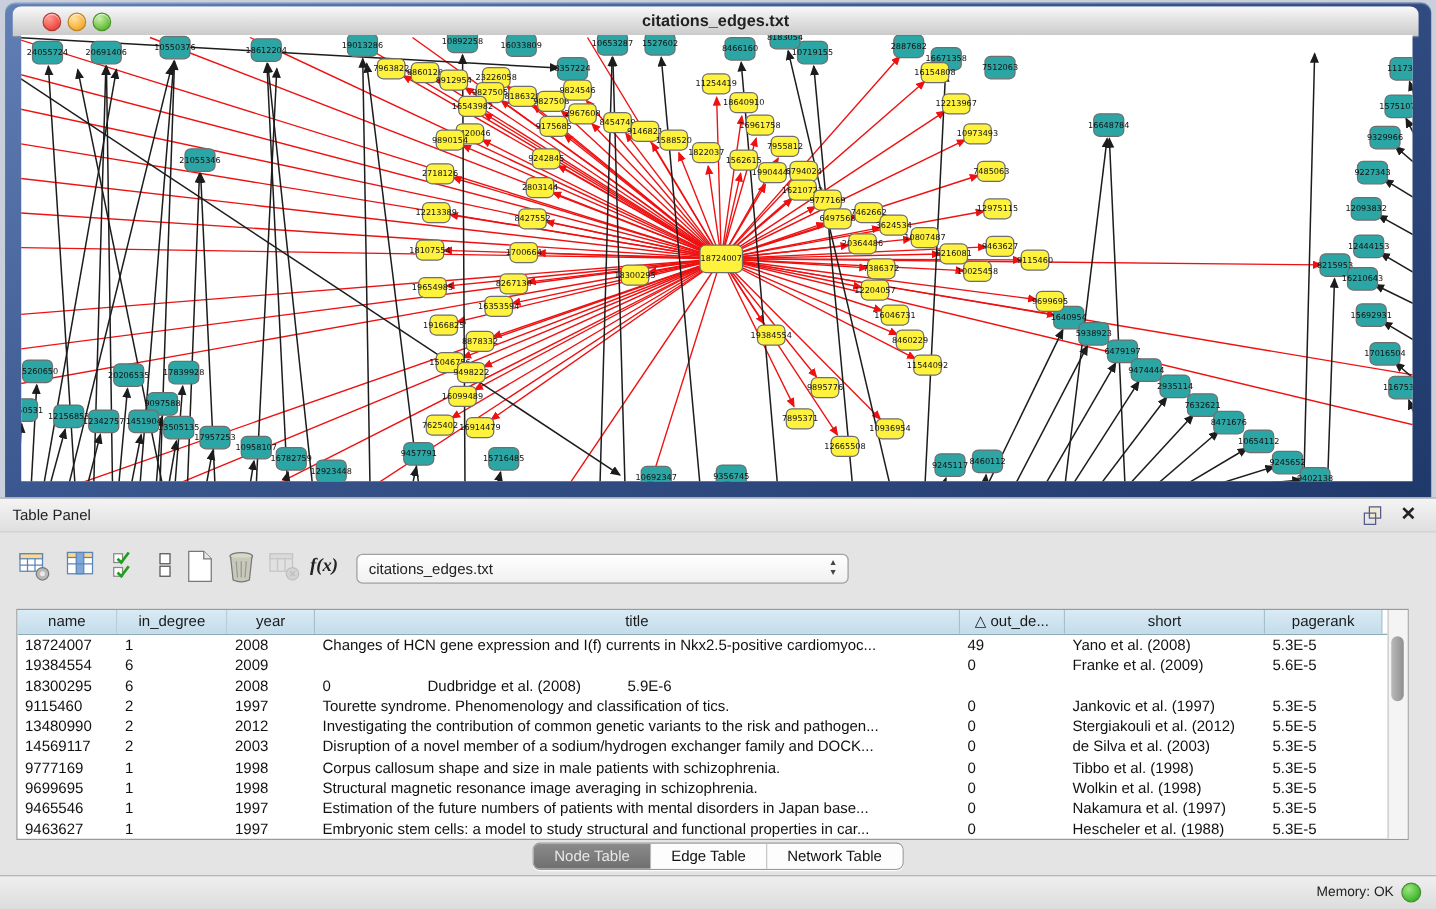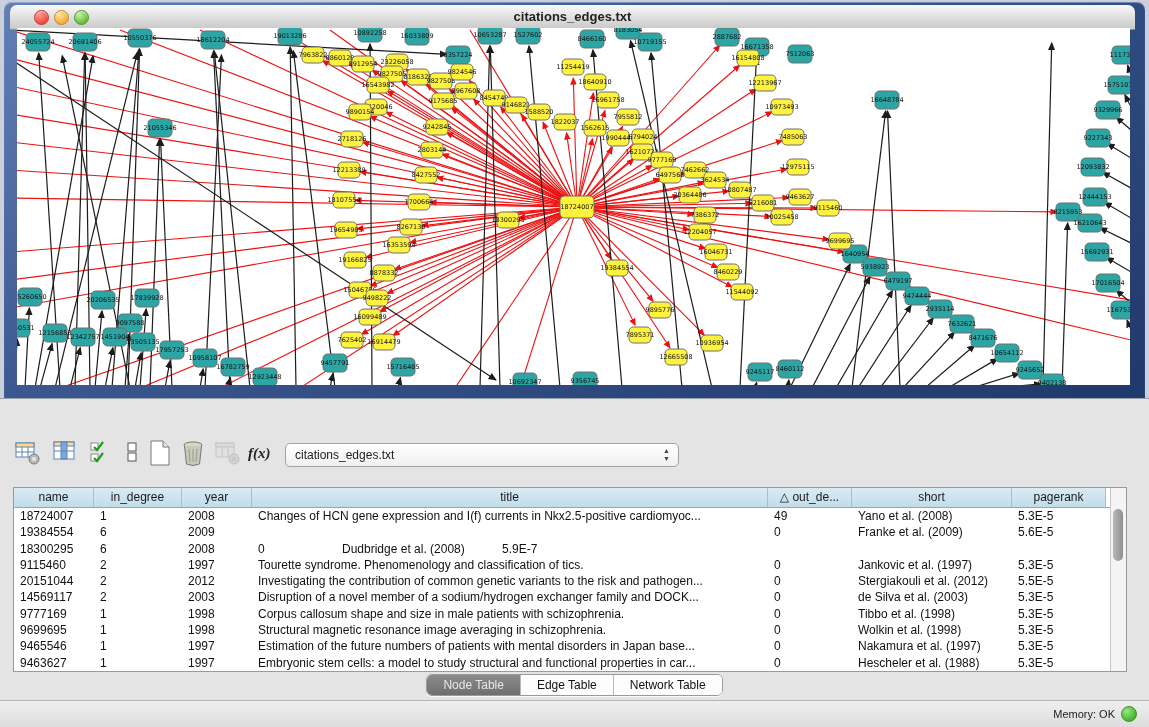--- a/index.html
+++ b/index.html
@@ -517,20 +517,28 @@
             <text x="640" y="337" text-anchor="middle" font-size="6.5" font-family="&quot;DejaVu Sans&quot;,sans-serif" fill="#111">7895371</text>
             <rect x="665" y="349" width="22" height="16" rx="4.5" fill="#FFF23D" stroke="#6e6e6e" stroke-width="1"></rect>
             <text x="676" y="359" text-anchor="middle" font-size="6.5" font-family="&quot;DejaVu Sans&quot;,sans-serif" fill="#111">12665508</text>
           </g>
         </svg>
     </div>
   </div>
 </div>
 
 <div id="table-panel">
+  <div id="tp-header">
+    <span id="tp-title">Table Panel</span>
+    <span id="tp-float">
+        <span class="sq1"></span>
+        <span class="sq2"></span>
+      </span>
+    <span id="tp-close">✕</span>
+  </div>
 
   <div id="tp-toolbar">
     <span class="tb-icon" style="left:14px">
       <svg width="28" height="28">
           <rect x="2" y="4" width="18" height="14" fill="#fff" stroke="#5b84b8"></rect>
           <rect x="2" y="4" width="18" height="4" fill="#ffd98a" stroke="#5b84b8"></rect>
           <line x1="8" y1="8" x2="8" y2="18" stroke="#5b84b8"></line>
           <line x1="14" y1="8" x2="14" y2="18" stroke="#5b84b8"></line>
           <line x1="2" y1="13" x2="20" y2="13" stroke="#5b84b8"></line>
           <circle cx="20" cy="20" r="5" fill="#b9b9b9" stroke="#777"></circle>
@@ -620,33 +628,33 @@
             <div class="td" style="width: 84px;">0</div>
             <div class="td" style="width: 160px;">Franke et al. (2009)</div>
             <div class="td" style="width: 94px;">5.6E-5</div>
           </div>
           <div class="tr">
             <div class="td" style="width: 80px;">18300295</div>
             <div class="td" style="width: 88px;">6</div>
             <div class="td" style="width: 70px;">2008</div>
             <div class="td" style="width: 84px;">0</div>
             <div class="td" style="width: 160px;">Dudbridge et al. (2008)</div>
-            <div class="td" style="width: 94px;">5.9E-7</div>
+            <div class="td" style="width: 94px;">5.9E-6</div>
           </div>
           <div class="tr">
             <div class="td" style="width: 80px;">9115460</div>
             <div class="td" style="width: 88px;">2</div>
             <div class="td" style="width: 70px;">1997</div>
             <div class="td" style="width: 516px;">Tourette syndrome. Phenomenology and classification of tics.</div>
             <div class="td" style="width: 84px;">0</div>
             <div class="td" style="width: 160px;">Jankovic et al. (1997)</div>
             <div class="td" style="width: 94px;">5.3E-5</div>
           </div>
           <div class="tr">
-            <div class="td" style="width: 80px;">20151044</div>
+            <div class="td" style="width: 80px;">13480990</div>
             <div class="td" style="width: 88px;">2</div>
             <div class="td" style="width: 70px;">2012</div>
             <div class="td" style="width: 516px;">Investigating the contribution of common genetic variants to the risk and pathogen...</div>
             <div class="td" style="width: 84px;">0</div>
             <div class="td" style="width: 160px;">Stergiakouli et al. (2012)</div>
             <div class="td" style="width: 94px;">5.5E-5</div>
           </div>
           <div class="tr">
             <div class="td" style="width: 80px;">14569117</div>
             <div class="td" style="width: 88px;">2</div>

